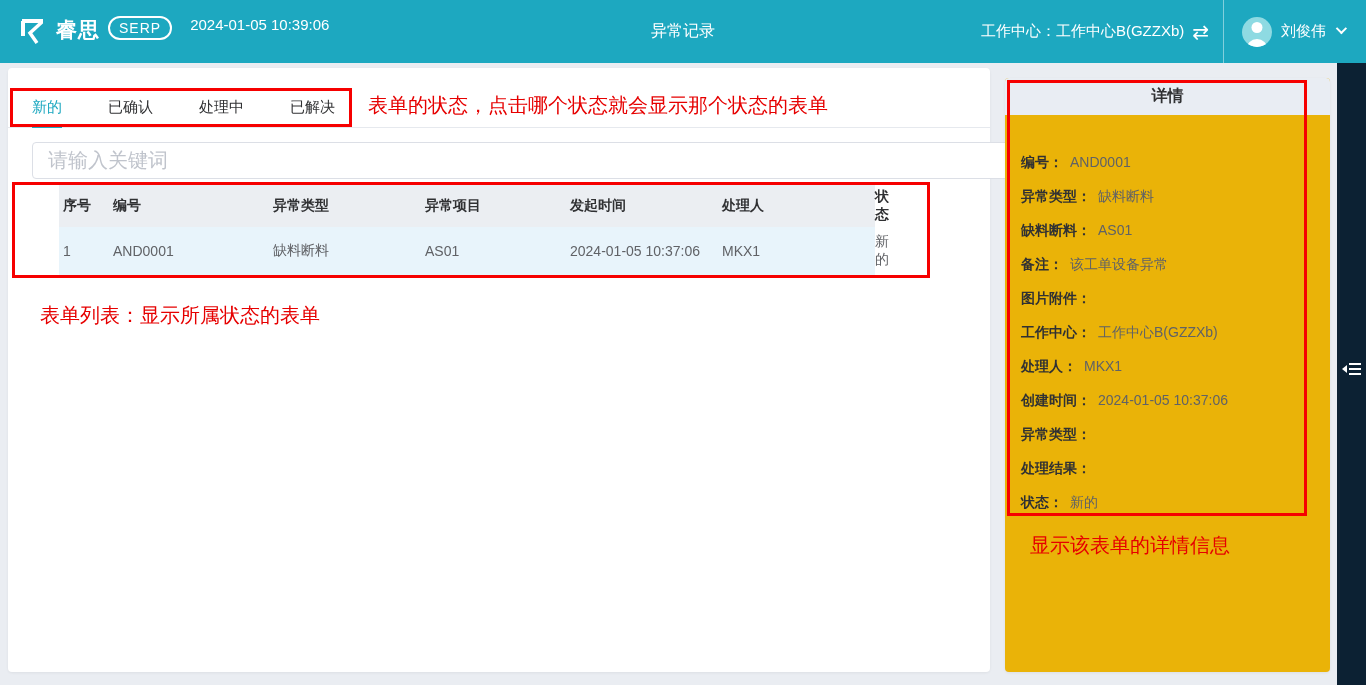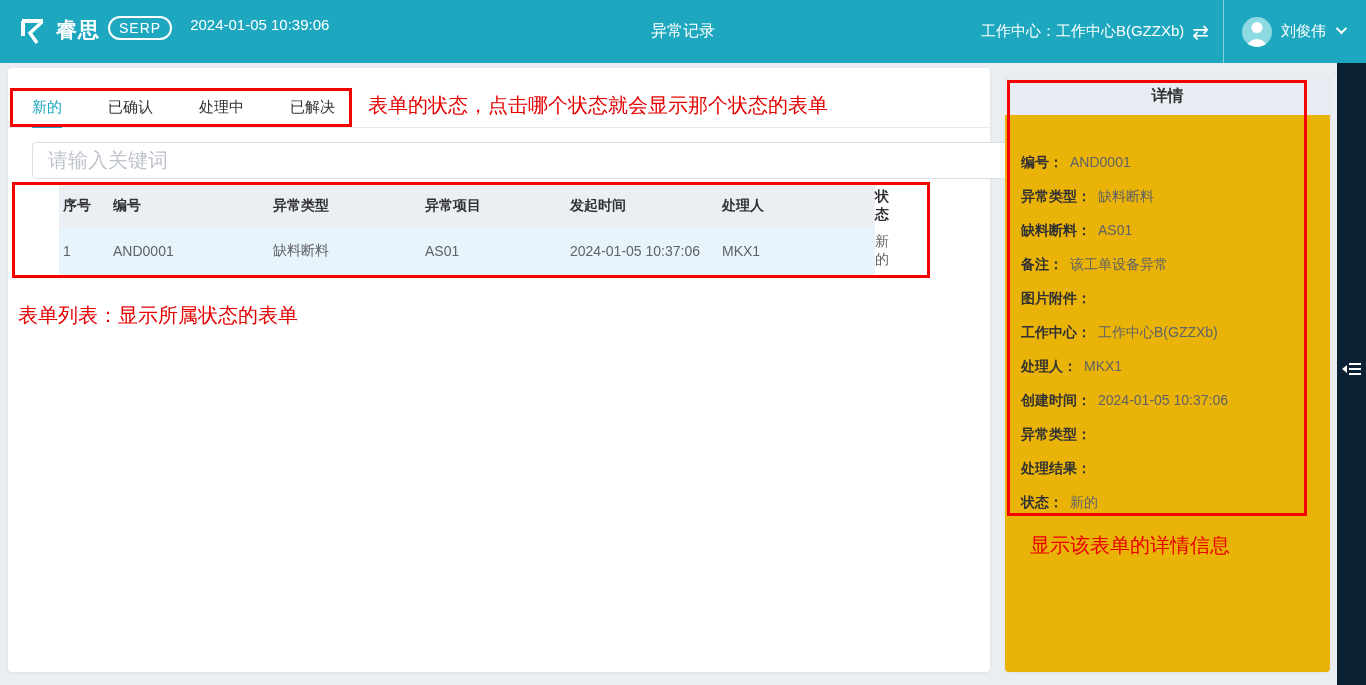--- a/index.html
+++ b/index.html
@@ -101,21 +101,21 @@
   
   .anno-box { position:absolute; border:3px solid #f60000; pointer-events:none; z-index:50; }
   .anno-text {
     position:absolute; color:#e60000; z-index:50; pointer-events:none;
     font-family:"Liberation Serif","DejaVu Serif",serif; font-size:20px; white-space:nowrap;
   }
   .box-tabs    { left:10px;   top:88px;  width:342px; height:39px; }
   .box-table   { left:12px;   top:182px; width:918px; height:96px; }
   .box-detail  { left:1007px; top:80px;  width:300px; height:436px; }
   .note-tabs   { left:368px;  top:92px; }
-  .note-table  { left:18px;   top:302px; }
+  .note-table  { left:40px;   top:302px; }
   .note-detail { left:1030px; top:532px; }
 </style>
 </head>
 <body>
 
 <div class="header">
   <div class="header-left">
     <svg class="logo-icon" viewBox="0 0 32 32">
       <path d="M6 5 H27" stroke="#fff" stroke-width="4" fill="none"></path>
       <path d="M7 5 V20" stroke="#fff" stroke-width="4" fill="none"></path>

